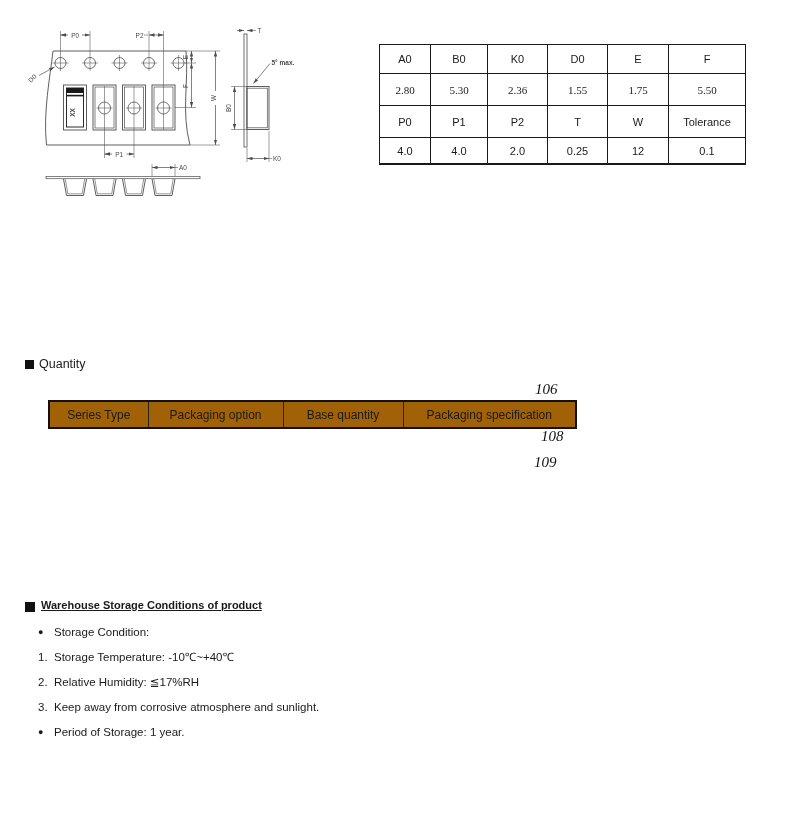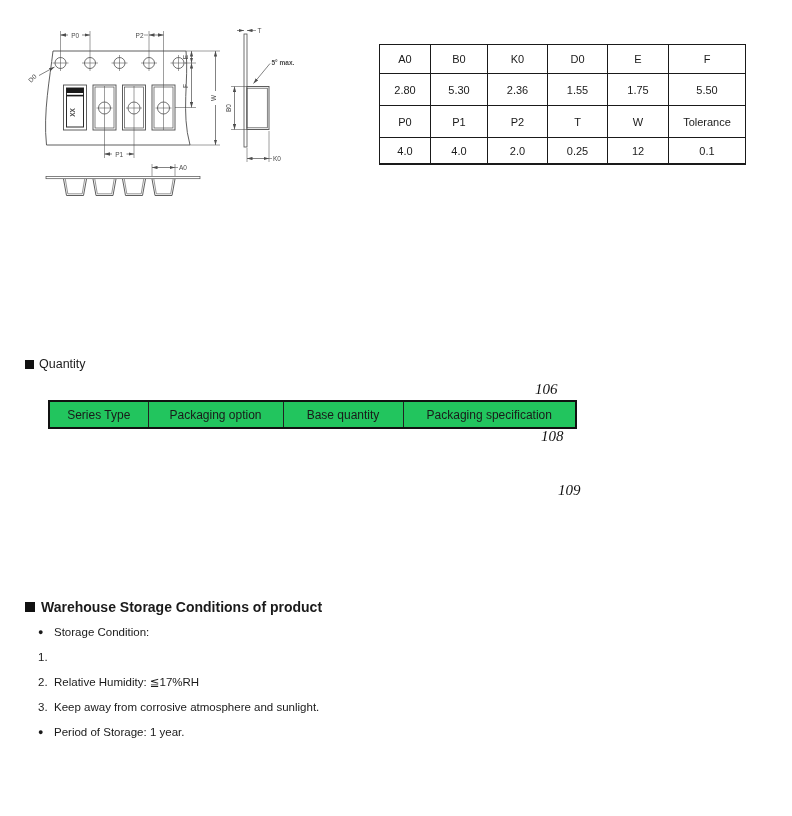--- a/index.html
+++ b/index.html
@@ -10,44 +10,44 @@
   
   .drawing{position:absolute;left:20px;top:12px;}
   .drawing text{fill:#4a4a4a;font-size:6.5px;font-family:"Liberation Sans",sans-serif;}
   
   .dims{position:absolute;left:379px;top:44px;border-collapse:collapse;table-layout:fixed;}
   .dims td{
     border:1px solid #1a1a1a;text-align:center;vertical-align:middle;
     font-size:11px;padding:0;
   }
   .dims tr:nth-child(1) td{height:28px;}
-  .dims tr:nth-child(2) td{height:31px;}
+  .dims tr:nth-child(2) td{height:31px;font-family:Liberation Serif, serif;}
   .dims tr:nth-child(3) td{height:31px;}
   .dims tr:nth-child(4) td{height:25px;}
   .dims{border-bottom:2px solid #1a1a1a;}
   
   .sec-head{position:absolute;display:flex;align-items:flex-start;}
   .sq{background:#111;flex:0 0 auto;}
   .qty-head{left:25px;top:357px;}
   .qty-head .sq{width:9px;height:9px;margin:3px 5px 0 0;}
   .qty-head .t{font-size:12.5px;font-weight:normal;}
   .serif-num{
     position:absolute;font-family:"Liberation Serif", serif;
     font-size:15px;color:#111;line-height:1;font-style:italic;
   }
   .qtytab{position:absolute;left:48px;top:400px;border-collapse:collapse;table-layout:fixed;border:2px solid #111;}
   .qtytab td{
     border:1px solid #222;text-align:center;vertical-align:middle;
     font-size:12px;height:25px;padding:0;
   }
-  .qtytab tr.hd td{background:#22c55e;}
+  .qtytab tr.hd td{background:#a16207;}
   
   .store-head{left:25px;top:599px;}
   .store-head .sq{width:10px;height:10px;margin:3px 6px 0 0;}
-  .store-head .t{font-size:14px;font-weight:bold;}
+  .store-head .t{font-size:11px;font-weight:bold;text-decoration:underline;}
   .storage{position:absolute;left:38px;top:619px;font-size:11.5px;}
   .st-line{height:25px;display:flex;align-items:center;}
   .st-marker{display:inline-block;width:16px;flex:0 0 auto;}
   .st-line.bullet .st-marker{font-size:9px;}
 </style>
 </head>
 <body>
 
 <svg class="drawing" width="290" height="200" viewBox="20 12 290 200">
   <defs>
@@ -264,34 +264,35 @@
   <tr class="hd">
     <td>Series Type</td>
     <td>Packaging option</td>
     <td>Base quantity</td>
     <td>Packaging specification</td>
   </tr>
   </tbody>
 </table>
 
 <span class="serif-num" style="left:541px;top:429px;">108</span>
-<span class="serif-num" style="left:558px;top:455px;margin-top:28px;">109</span>
+<span class="serif-num" style="left:534px;top:455px;">109</span>
 
 <div class="sec-head store-head">
   <span class="sq"></span>
   <span class="t">Warehouse Storage Conditions of product</span>
 </div>
 
 <div class="storage">
   <div class="st-line bullet">
     <span class="st-marker">●</span>
     <span>Storage Condition:</span>
   </div>
   <div class="st-line">
     <span class="st-marker">1.</span>
+    <span>Storage Temperature: -10℃~+40℃</span>
   </div>
   <div class="st-line">
     <span class="st-marker">2.</span>
     <span>Relative Humidity: ≦17%RH</span>
   </div>
   <div class="st-line">
     <span class="st-marker">3.</span>
     <span>Keep away from corrosive atmosphere and sunlight.</span>
   </div>
   <div class="st-line bullet">

